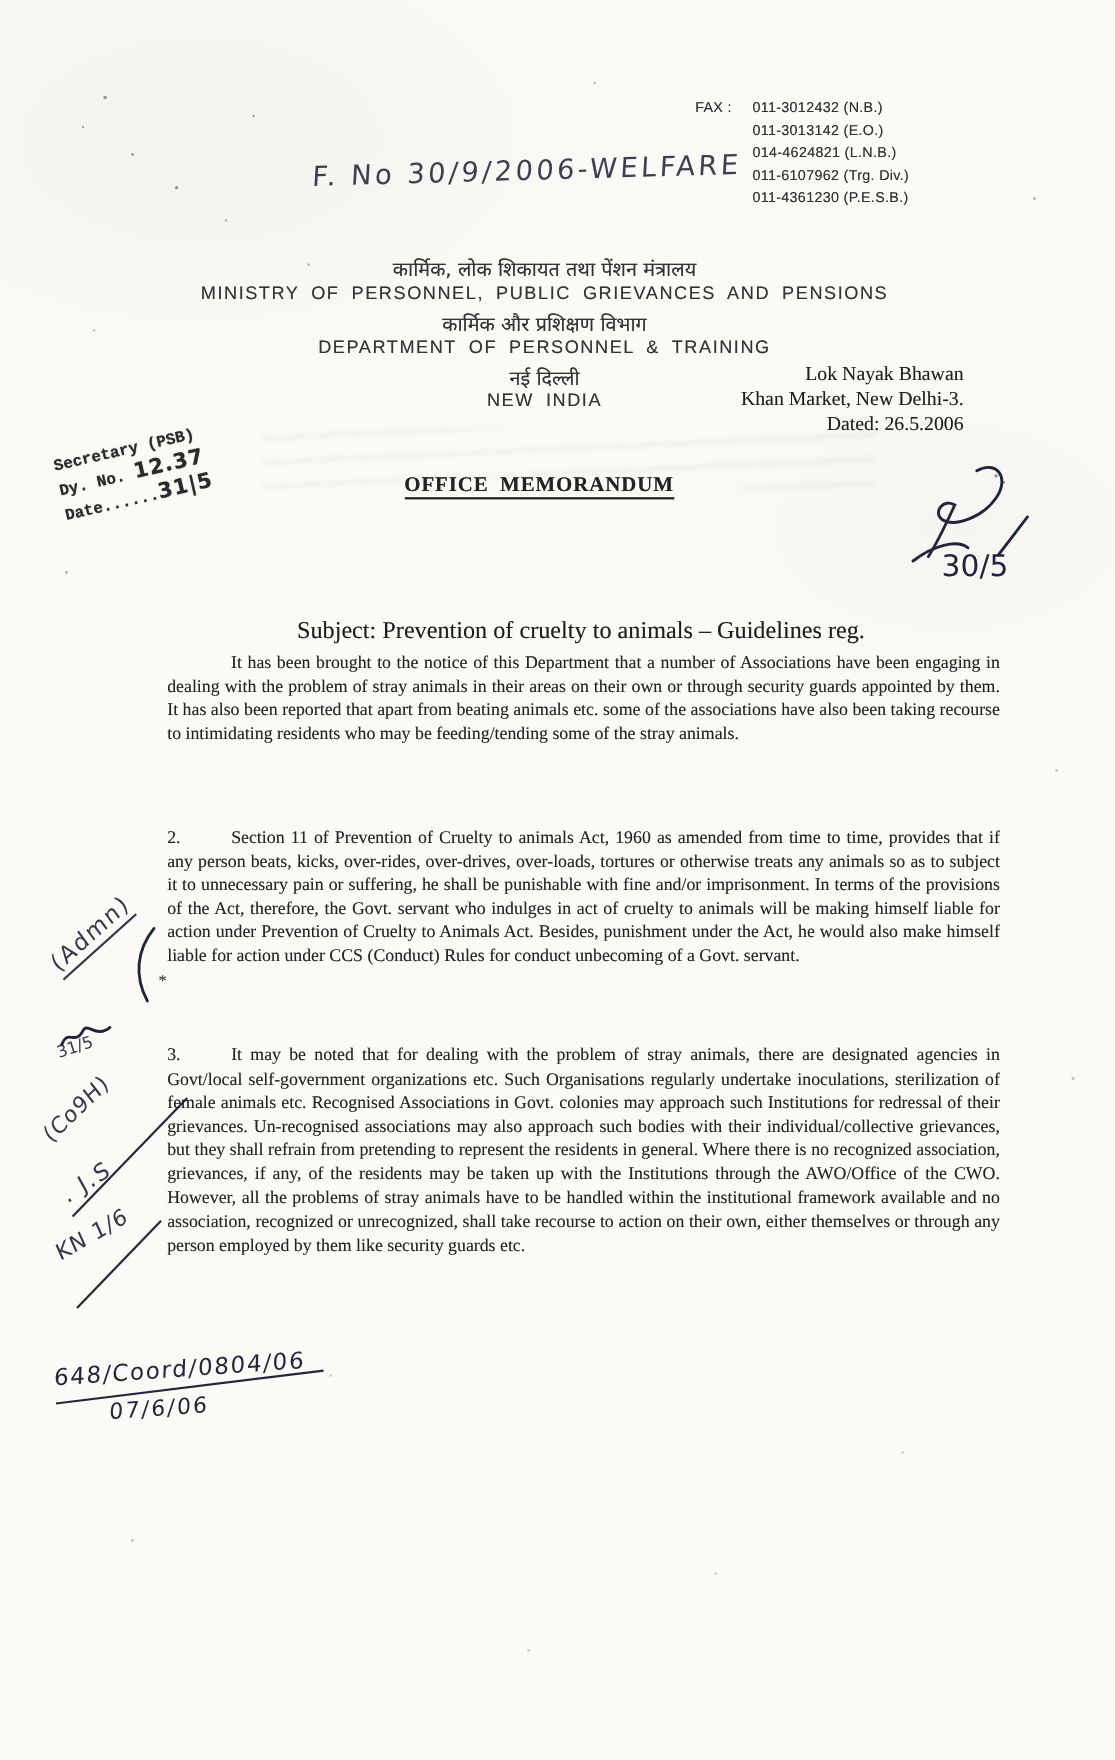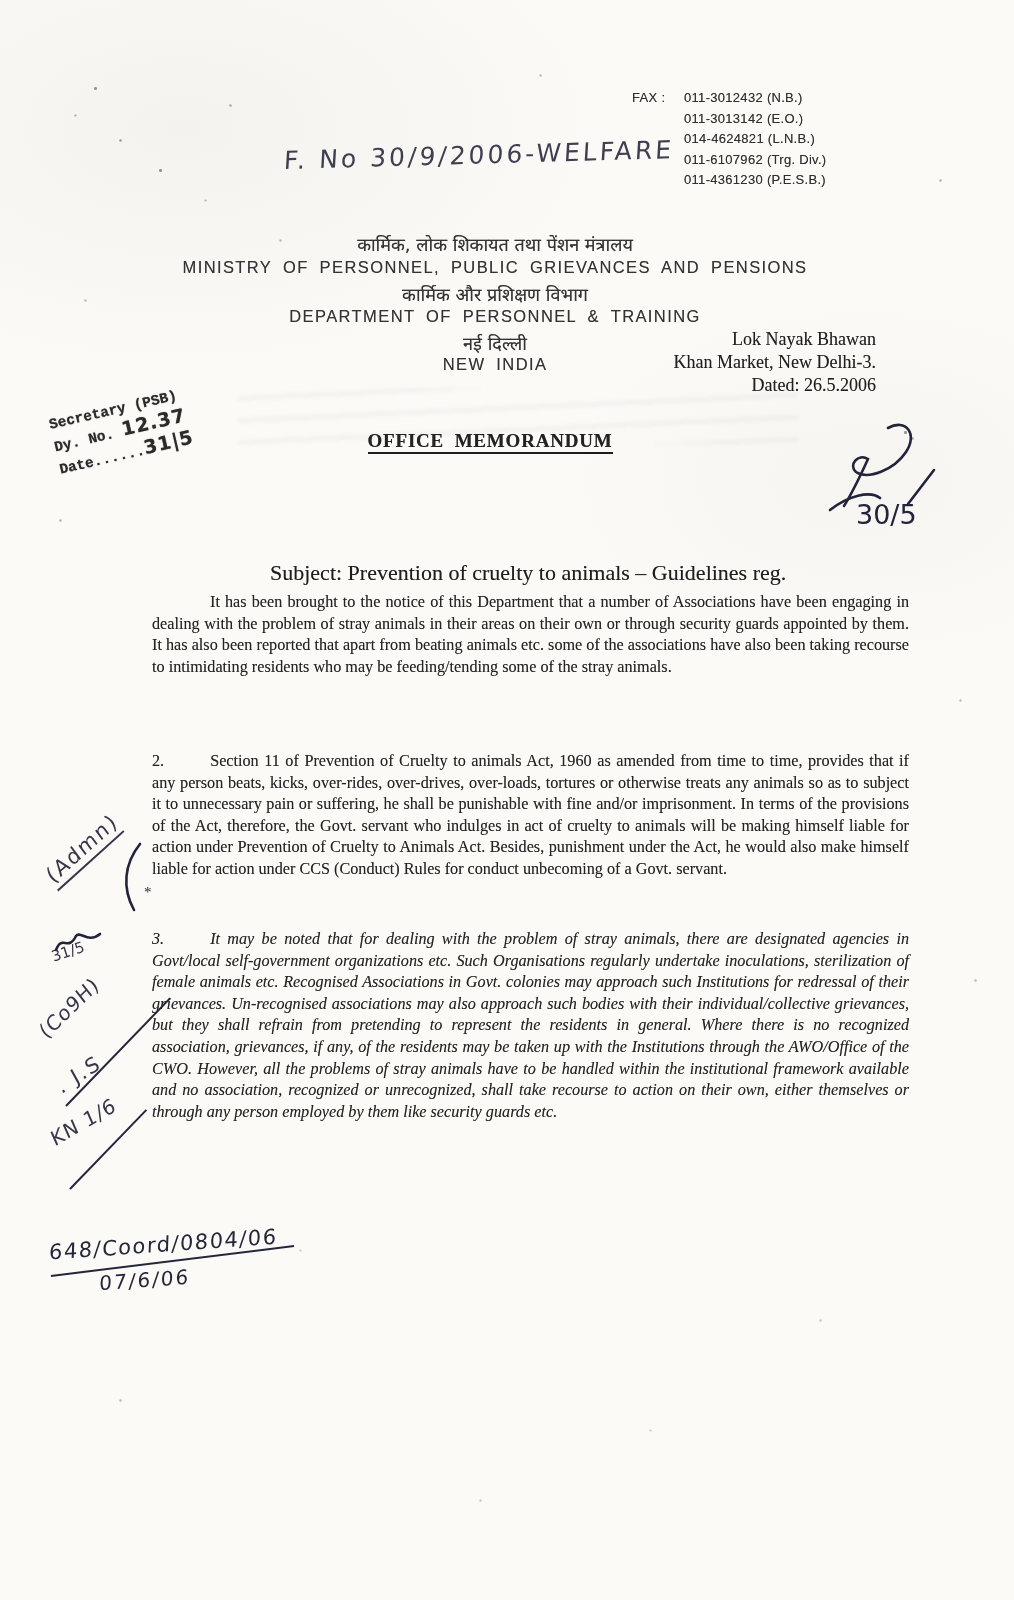--- a/index.html
+++ b/index.html
@@ -51,21 +51,21 @@
     text-shadow:0 0 .4px rgba(0,0,0,.4);
   }
   .para{
     left:152px;width:757px;
     font-size:16.2px;line-height:21.6px;
     text-align:justify;color:#242424;
     text-shadow:0 0 .45px rgba(0,0,0,.35);
   }
   .para.p1{top:592px;text-indent:58px;}
   .para.p2{top:735px;margin-top:16px;}
-  .para.p3{top:929px;font-style:italic;}
+  .para.p3{top:949px;}
   .pnum{display:inline;}
   .pgap{display:inline-block;width:46px;}
   
   .hand{
     font-family:"DejaVu Sans", sans-serif;
     color:#26263a;
     transform-origin:left center;
   }
   .fileno{
     top:146px;left:284px;

